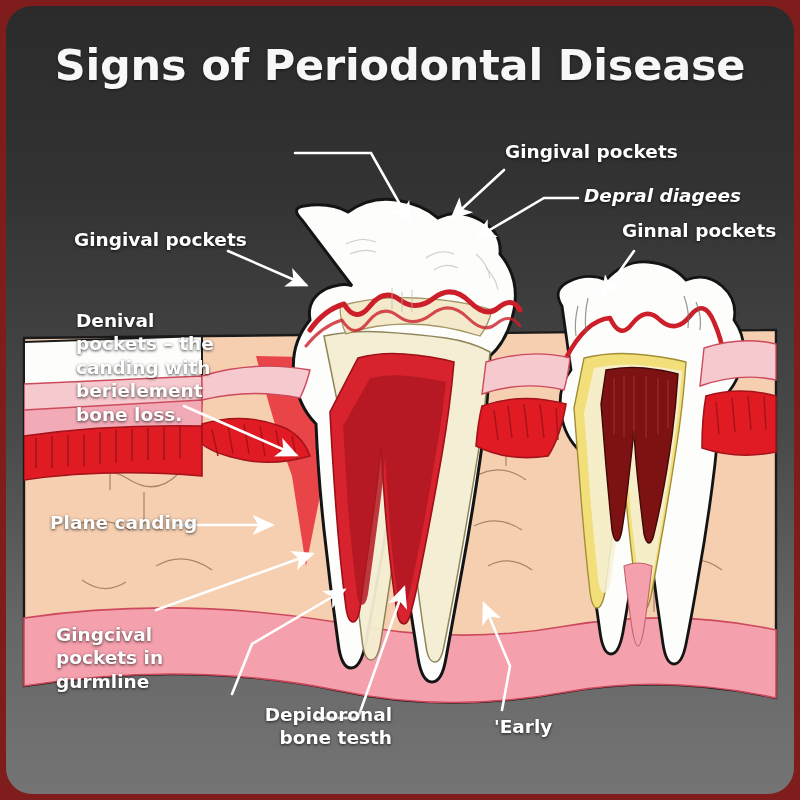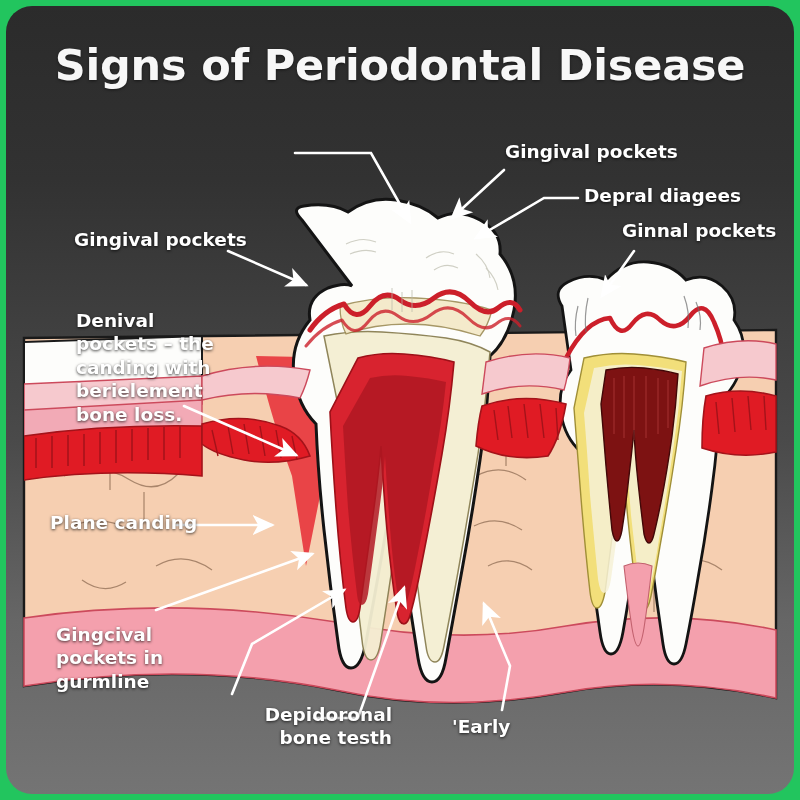--- a/index.html
+++ b/index.html
@@ -1,21 +1,21 @@
 <!DOCTYPE html>
 <html><head>
 <meta charset="utf-8">
 <style>
   html,body{margin:0;padding:0;background:#ffffff;}
   body{width:800px;height:800px;overflow:hidden;
        font-family:"DejaVu Sans","Liberation Sans",sans-serif;}
 
   #poster{
     position:relative;width:800px;height:800px;box-sizing:border-box;
-    background:#22c55e;padding:6px;
+    background:#7f1d1d;padding:6px;
   }
   #card{
     position:relative;width:788px;height:788px;border-radius:26px;overflow:hidden;
     background:linear-gradient(to bottom,#2b2b2b 0%,#323232 22%,#4a4a4a 55%,#666666 78%,#747474 100%);
   }
 
   
   .title{
     position:absolute;left:0;right:0;top:34px;text-align:center;
     color:#f7f7f7;font-size:43px;font-weight:700;letter-spacing:-0.2px;
@@ -32,23 +32,23 @@
     white-space:pre-line;
   }
   .lbl.r{text-align:left;}
 
   #l-plaque  {left:121px;top:112px;width:200px;}
   #l-ging-l  {left:68px; top:222px;width:215px;}
   #l-denival {left:70px; top:303px;width:175px;}
   #l-plane   {left:44px; top:505px;width:165px;}
   #l-gingciv {left:50px; top:617px;width:140px;}
   #l-depid   {left:196px;top:697px;width:190px;text-align:right;}
-  #l-early   {left:446px;top:709px;width:120px;}
+  #l-early   {left:488px;top:709px;width:120px;}
   #l-ging-r  {left:499px;top:134px;width:220px;}
-  #l-depral  {left:578px;top:178px;width:200px;}
+  #l-depral  {left:578px;top:178px;width:200px;font-style:italic;}
   #l-ginnal  {left:616px;top:213px;width:200px;}
 </style>
 </head>
 <body>
 
 <div id="poster">
  <div id="card">
 
   <div class="title">Signs of Periodontal Disease</div>
 

